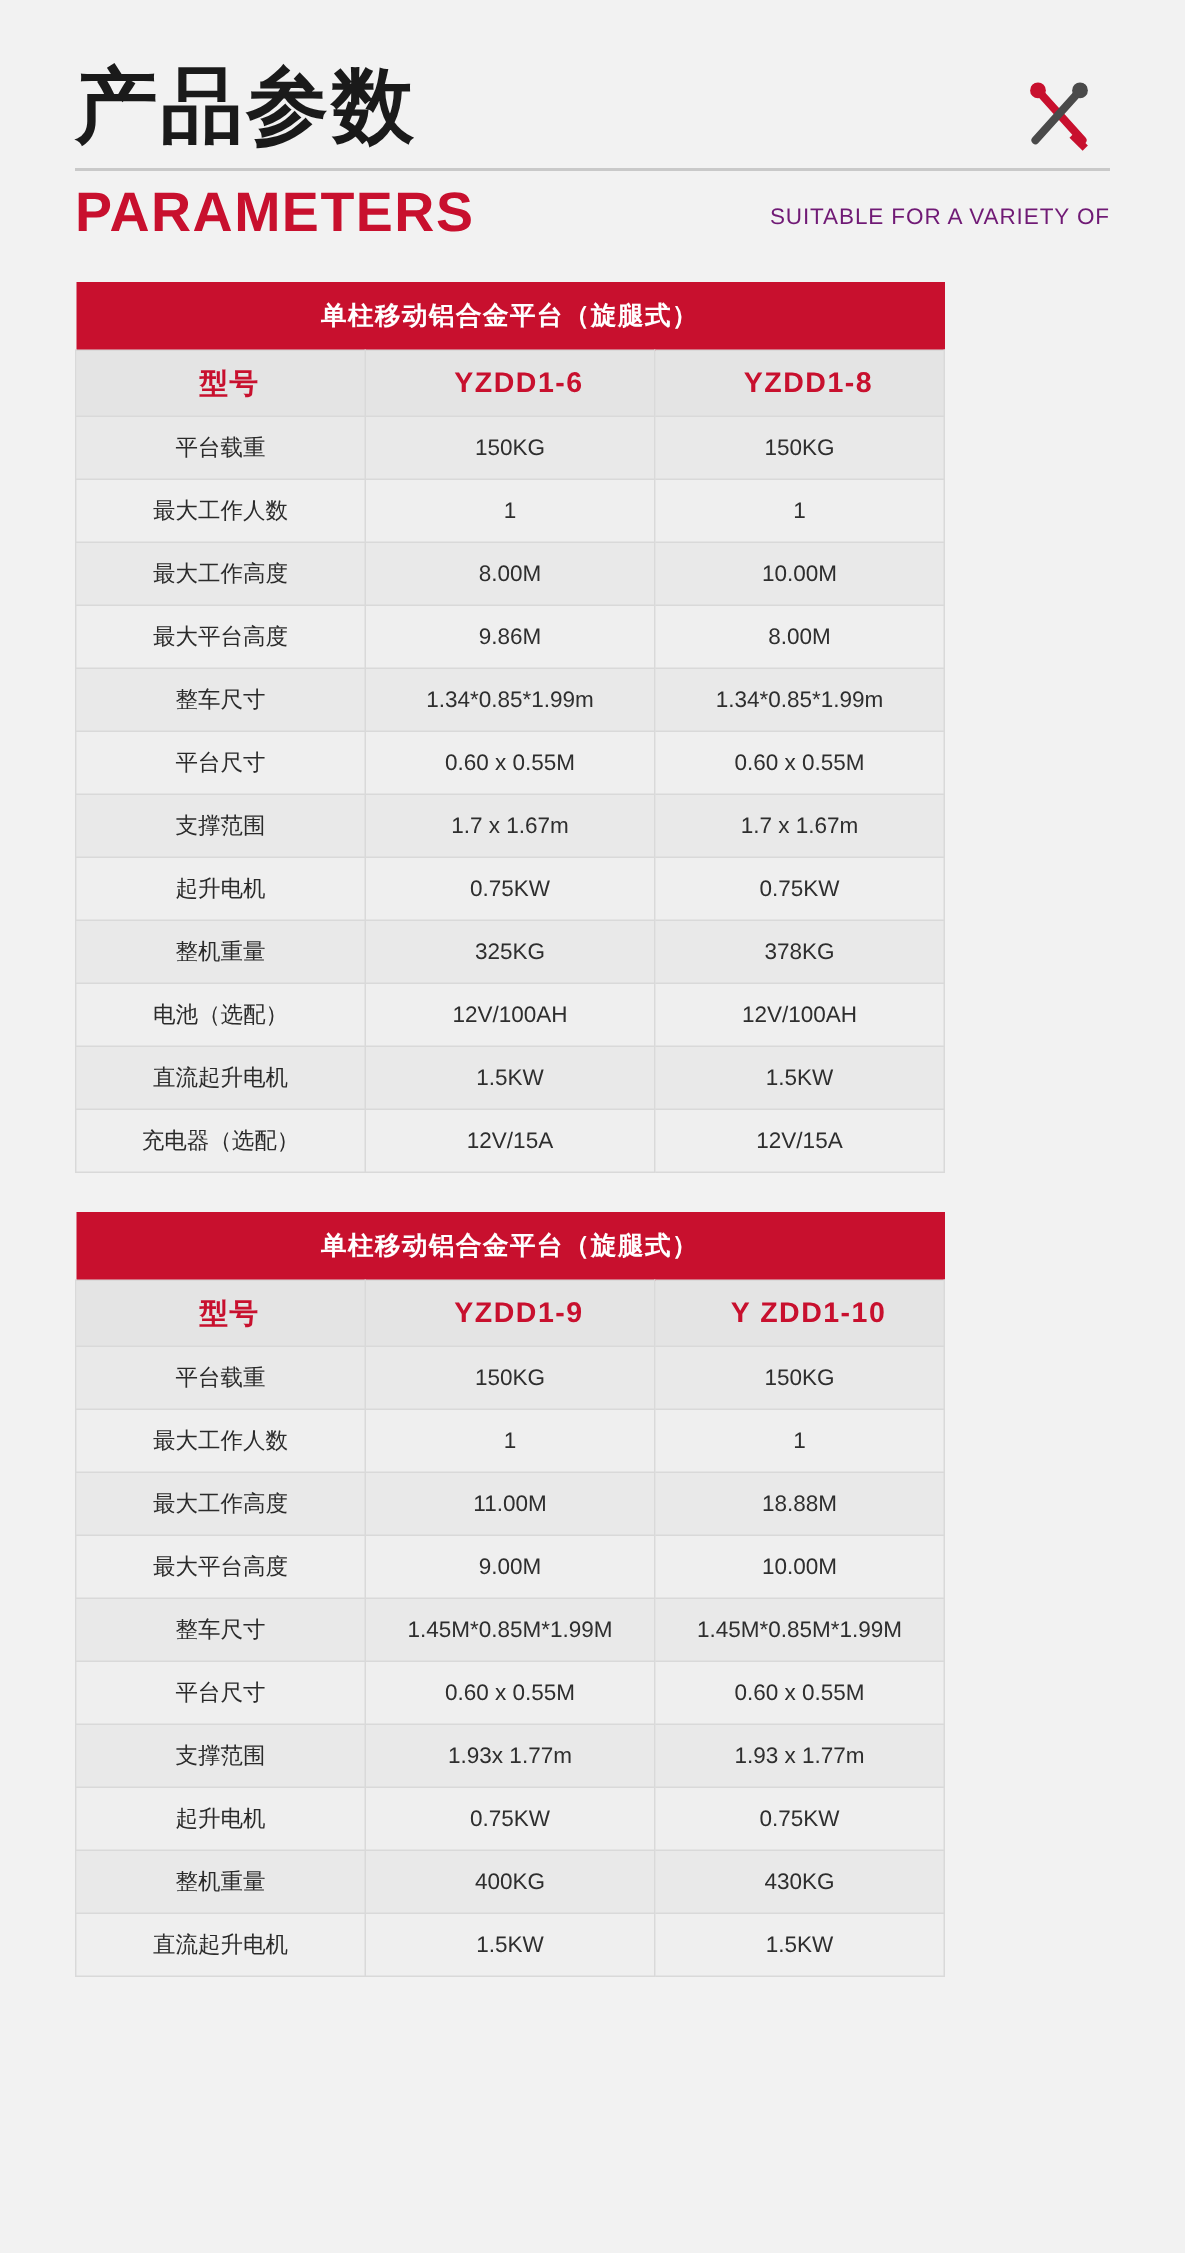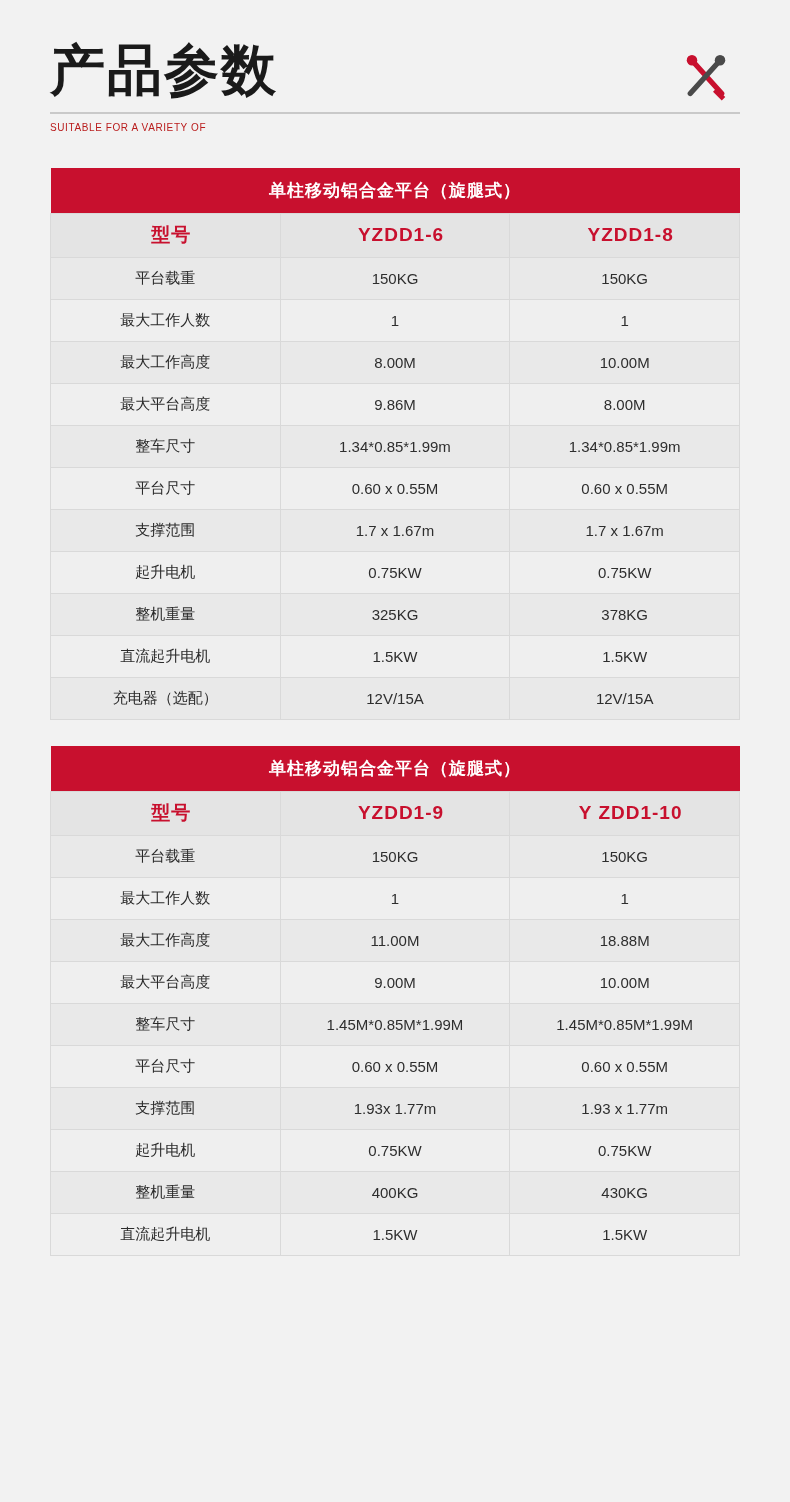--- a/index.html
+++ b/index.html
@@ -50,37 +50,37 @@
   }
   .title-en {
     font-size: 37px;
     font-weight: bold;
     color: #c8102e;
     letter-spacing: 1px;
     line-height: 1.1;
     font-family: "Liberation Sans", sans-serif;
   }
   .suitable {
-    font-size: 10px;
-    color: #b91c1c;
+    font-size: 15px;
+    color: #701a75;
     letter-spacing: 0.6px;
     padding-bottom: 9px;
     white-space: nowrap;
   }
   .tools-icon {
     position: absolute;
     right: 6px;
     top: 48px;
     width: 56px;
     height: 56px;
   }
 
   
   .spec-table {
-    width: 690px;
+    width: 580px;
     border-collapse: collapse;
     table-layout: fixed;
     margin-top: 26px;
   }
   .spec-table.second { margin-top: 26px; }
 
   .spec-table th.caption {
     background: #c8102e;
     color: #ffffff;
     font-size: 17px;
@@ -137,20 +137,21 @@
         <path d="M50 12 L14 52" stroke="#4a4a4a" stroke-width="6" stroke-linecap="round" fill="none"></path>
         <circle cx="16" cy="14" r="6" fill="#c8102e"></circle>
         <circle cx="48" cy="14" r="6" fill="#4a4a4a"></circle>
         <path d="M44 46 L54 56 L50 60 L40 50 Z" fill="#c8102e"></path>
       </g>
     </svg>
 
     <div class="title-rule"></div>
 
     <div class="sub-row">
+      <div class="title-en">PARAMETERS</div>
       <div class="suitable">SUITABLE FOR A VARIETY OF</div>
     </div>
   </div>
 
   <table class="spec-table first">
     <thead>
       <tr>
         <th class="caption" colspan="3">单柱移动铝合金平台（旋腿式）</th>
       </tr>
     </thead>
@@ -199,20 +200,25 @@
         <td class="label">起升电机</td>
         <td class="val">0.75KW</td>
         <td class="val">0.75KW</td>
       </tr>
       <tr>
         <td class="label">整机重量</td>
         <td class="val">325KG</td>
         <td class="val">378KG</td>
       </tr>
       <tr>
+        <td class="label">电池（选配）</td>
+        <td class="val">12V/100AH</td>
+        <td class="val">12V/100AH</td>
+      </tr>
+      <tr>
         <td class="label">直流起升电机</td>
         <td class="val">1.5KW</td>
         <td class="val">1.5KW</td>
       </tr>
       <tr>
         <td class="label">充电器（选配）</td>
         <td class="val">12V/15A</td>
         <td class="val">12V/15A</td>
       </tr>
     </tbody>

